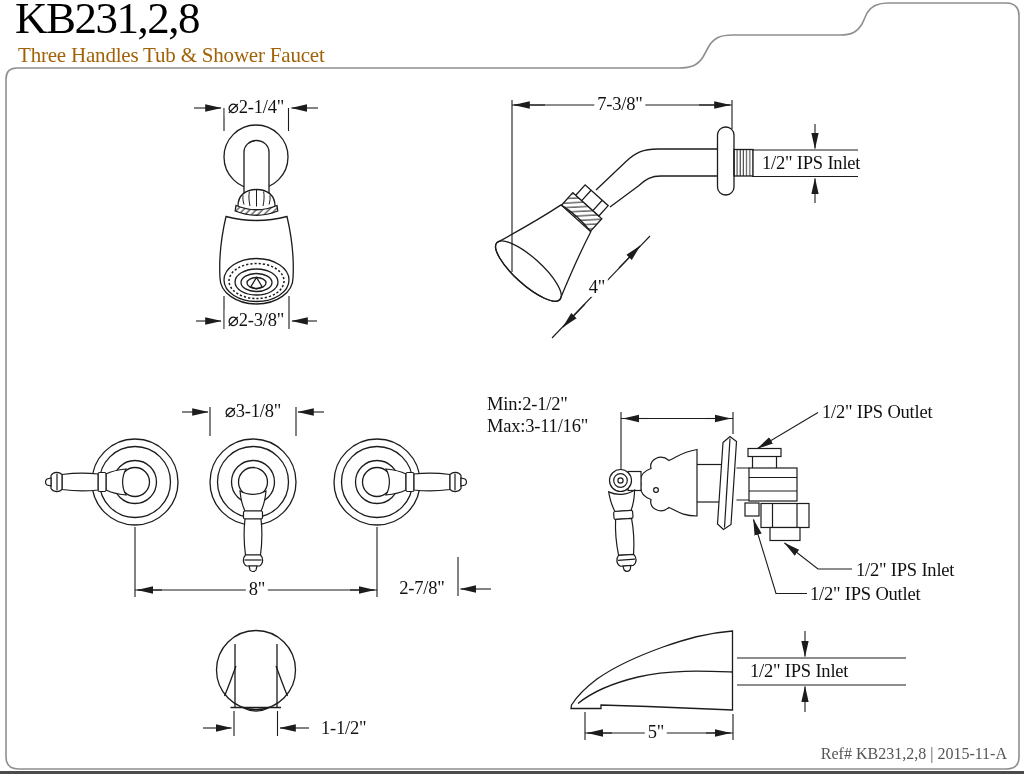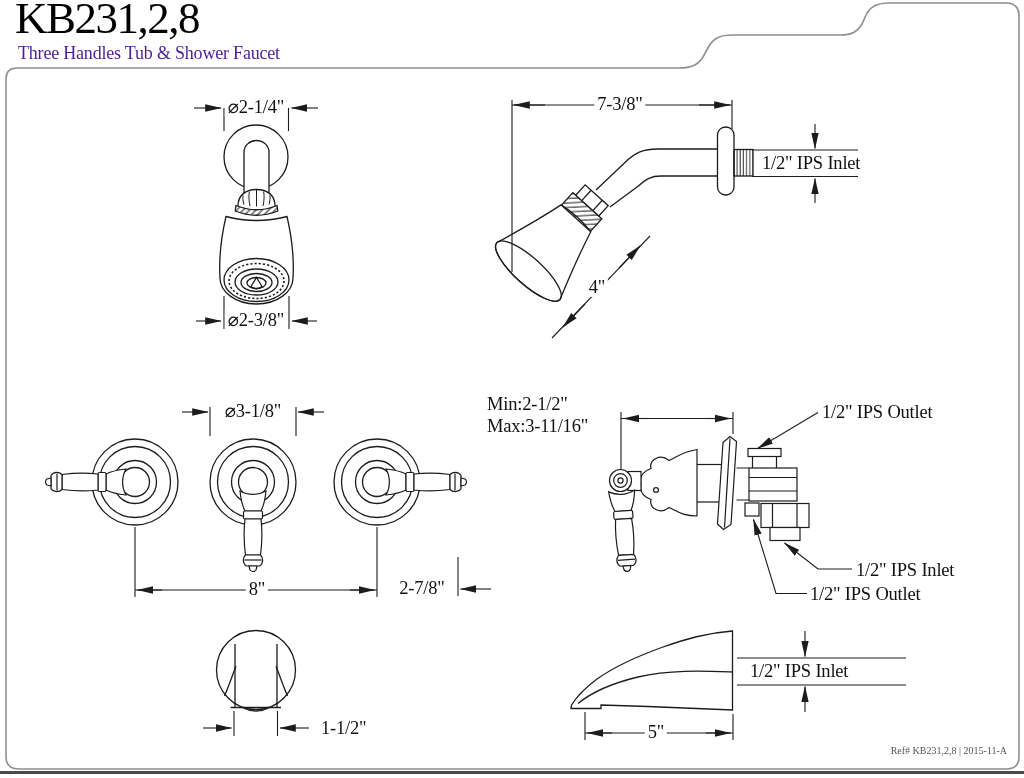--- a/index.html
+++ b/index.html
@@ -4,22 +4,22 @@
 <style>
   html,body{margin:0;padding:0;background:#fff;}
   #stage{position:relative;width:1024px;height:778px;background:#fff;overflow:hidden;
          font-family:Liberation Serif, serif;}
   #drawing{position:absolute;left:0;top:0;}
   .lbl{position:absolute;font-size:18.5px;color:#111;white-space:nowrap;letter-spacing:-0.2px;line-height:1.1;}
   .ctr{transform:translate(-50%,-50%);}
   .vctr{transform:translateY(-50%);}
   .bg{background:#fff;padding:0 3px;}
   #title{left:15px;top:-6px;font-size:45px;letter-spacing:-1.5px;color:#000;}
-  #subtitle{left:18px;top:44px;font-size:18px;color:#4c1d95;}
-  #ref{right:17px;top:745px;font-size:10px;color:#555;letter-spacing:0;}
+  #subtitle{left:18px;top:44px;font-size:21px;color:#a16207;}
+  #ref{right:17px;top:745px;font-size:16px;color:#555;letter-spacing:0;}
   #footer-bar{position:absolute;left:0;top:771px;width:1024px;height:3.2px;background:#4b4b4b;}
 </style>
 </head>
 <body>
 
 <div id="stage">
 
   <svg id="drawing" width="1024" height="778" viewBox="0 0 1024 778">
     <defs>
       <marker id="arr" viewBox="0 0 12 6" refX="11.5" refY="3" markerWidth="15" markerHeight="7.5" orient="auto">

